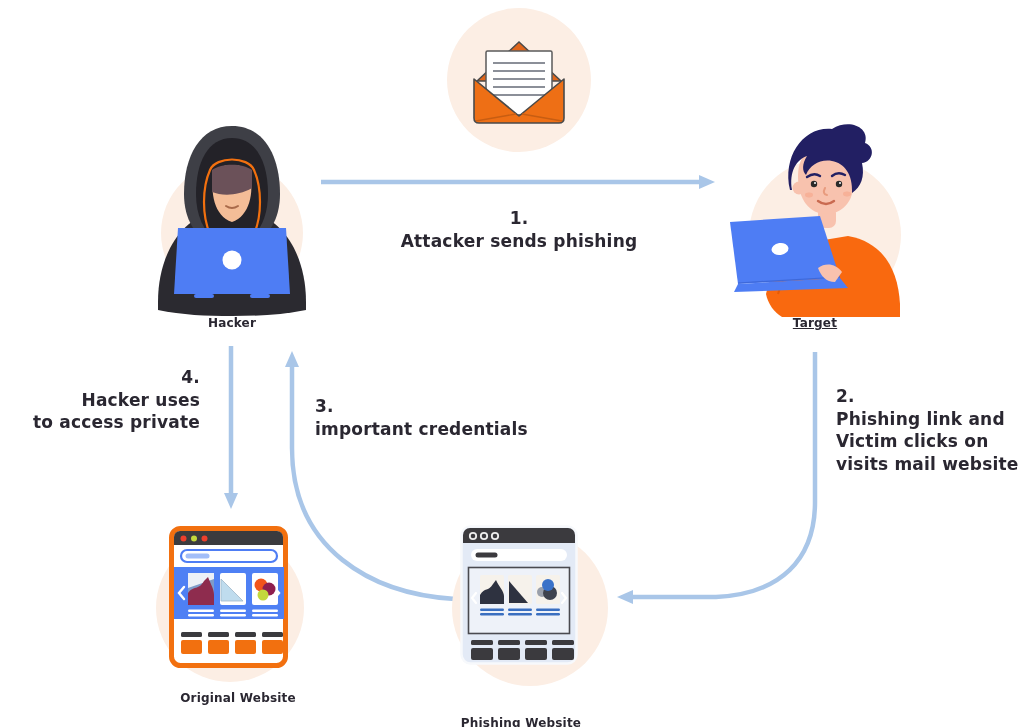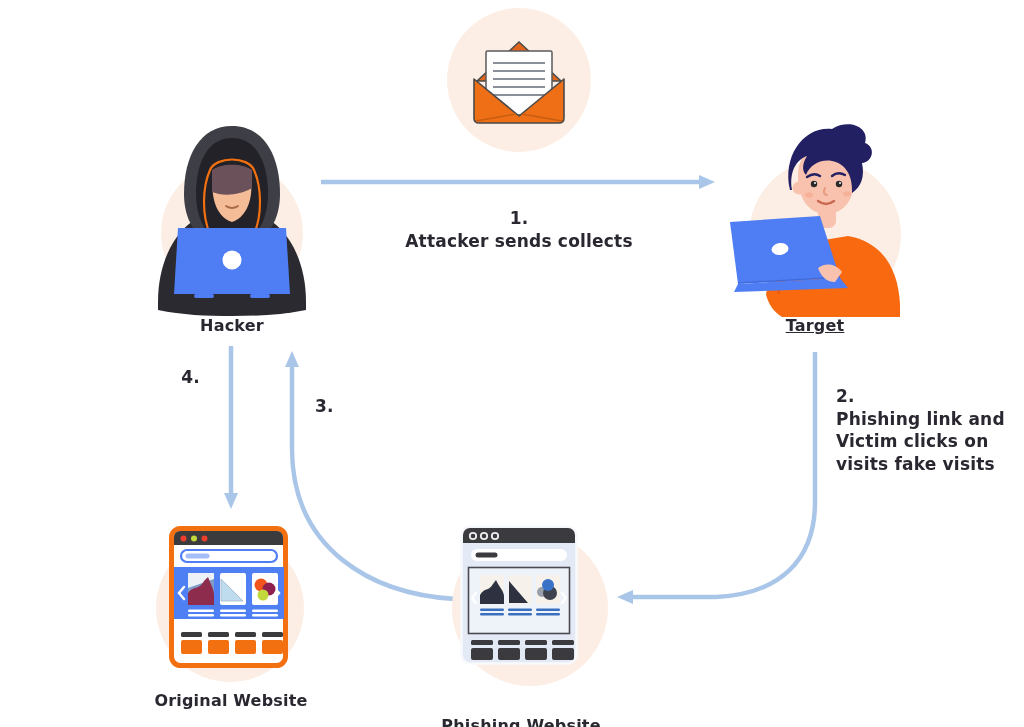--- a/index.html
+++ b/index.html
@@ -3,21 +3,21 @@
 <meta charset="utf-8">
 <style>
   html,body{margin:0;padding:0;background:#fff;}
   .canvas{
     position:relative;width:1024px;height:727px;background:#ffffff;
     font-family:"DejaVu Sans","Liberation Sans",sans-serif;overflow:hidden;
   }
   .abs{position:absolute;}
   svg{display:block;}
   .node-label{
-    position:absolute;text-align:center;font-size:16px;font-weight:700;
+    position:absolute;text-align:center;font-size:12px;font-weight:700;
     color:#2A2731;letter-spacing:.2px;
   }
   .step{
     position:absolute;font-size:17px;font-weight:700;color:#2A2731;
     line-height:22.5px;letter-spacing:.2px;white-space:nowrap;
   }
   .step.center{text-align:center;}
   .step.left{text-align:left;}
   .step.right{text-align:right;}
   .arrows{position:absolute;left:0;top:0;}
@@ -192,36 +192,39 @@
         <rect x="33" y="150" width="22" height="12" rx="2"></rect>
         <rect x="60" y="150" width="22" height="12" rx="2"></rect>
         <rect x="87" y="150" width="22" height="12" rx="2"></rect>
         <rect x="114" y="150" width="22" height="12" rx="2"></rect>
       </g>
     </svg>
   </div>
 
   <div class="node-label" style="left:152px;top:316px;width:160px;">Hacker</div>
   <div class="node-label" style="left:735px;top:316px;width:160px;text-decoration:underline;">Target</div>
-  <div class="node-label" style="left:131px;top:691px;width:200px;">Original Website</div>
+  <div class="node-label" style="left:138px;top:691px;width:200px;">Original Website</div>
   <div class="node-label" style="left:421px;top:716px;width:200px;">Phishing Website</div>
 
   <div class="step center" style="left:369px;top:207px;width:300px;">
     <div>1.</div>
-    <div>Attacker sends collects</div>
+    <div>Attacker sends phishing</div>
   </div>
 
   <div class="step left" style="left:836px;top:385px;">
     <div>2.</div>
     <div>Phishing link and</div>
     <div>Victim clicks on</div>
-    <div>visits fake visits</div>
+    <div>visits mail website</div>
   </div>
 
   <div class="step left" style="left:315px;top:395px;">
     <div>3.</div>
+    <div>important credentials</div>
   </div>
 
   <div class="step right" style="left:10px;top:366px;width:190px;">
     <div>4.</div>
+    <div>Hacker uses</div>
+    <div>to access private</div>
   </div>
 
 </div>
 
 </body></html>

